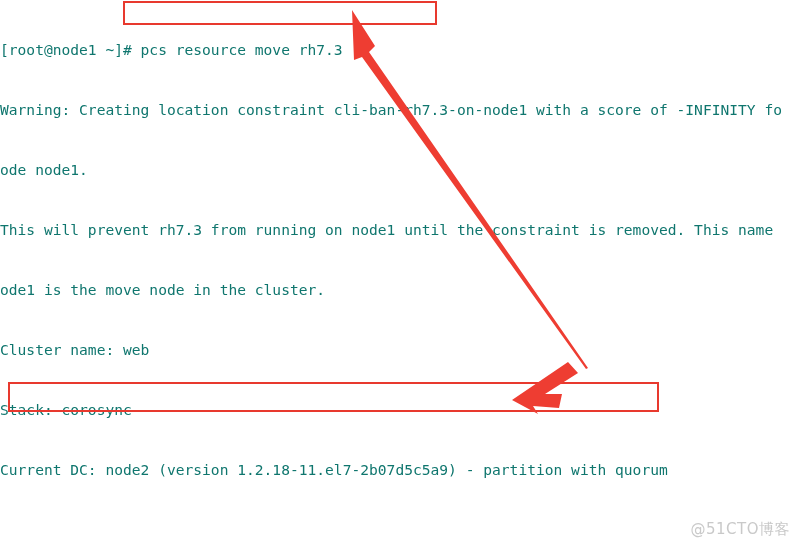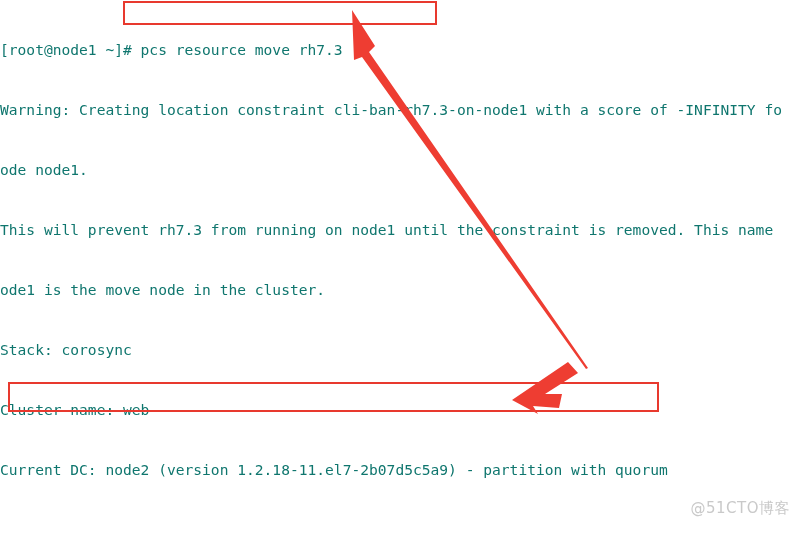--- a/index.html
+++ b/index.html
@@ -63,41 +63,41 @@
     top: 0;
     width: 800px;
     height: 542px;
     pointer-events: none;
   }
 
   
   #watermark {
     position: absolute;
     right: 10px;
-    bottom: 24px;
+    bottom: 3px;
     color: #c9c9c9;
     font-family: "DejaVu Sans", "Liberation Sans", sans-serif;
     font-size: 15px;
     letter-spacing: 0.5px;
     user-select: none;
   }
 </style>
 </head>
 <body>
 
 <div id="screen">
 
   <div id="terminal">
     <div class="tline">[root@node1 ~]# pcs resource move rh7.3</div>
     <div class="tline">Warning: Creating location constraint cli-ban-rh7.3-on-node1 with a score of -INFINITY fo</div>
     <div class="tline">ode node1.</div>
     <div class="tline">This will prevent rh7.3 from running on node1 until the constraint is removed. This name</div>
     <div class="tline">ode1 is the move node in the cluster.</div>
+    <div class="tline">Cluster name: web</div>
     <div class="tline">Stack: corosync</div>
-    <div class="tline">Cluster name: web</div>
     <div class="tline">Current DC: node2 (version 1.2.18-11.el7-2b07d5c5a9) - partition with quorum</div>
     
     
     
     
     
     
     
     
     

